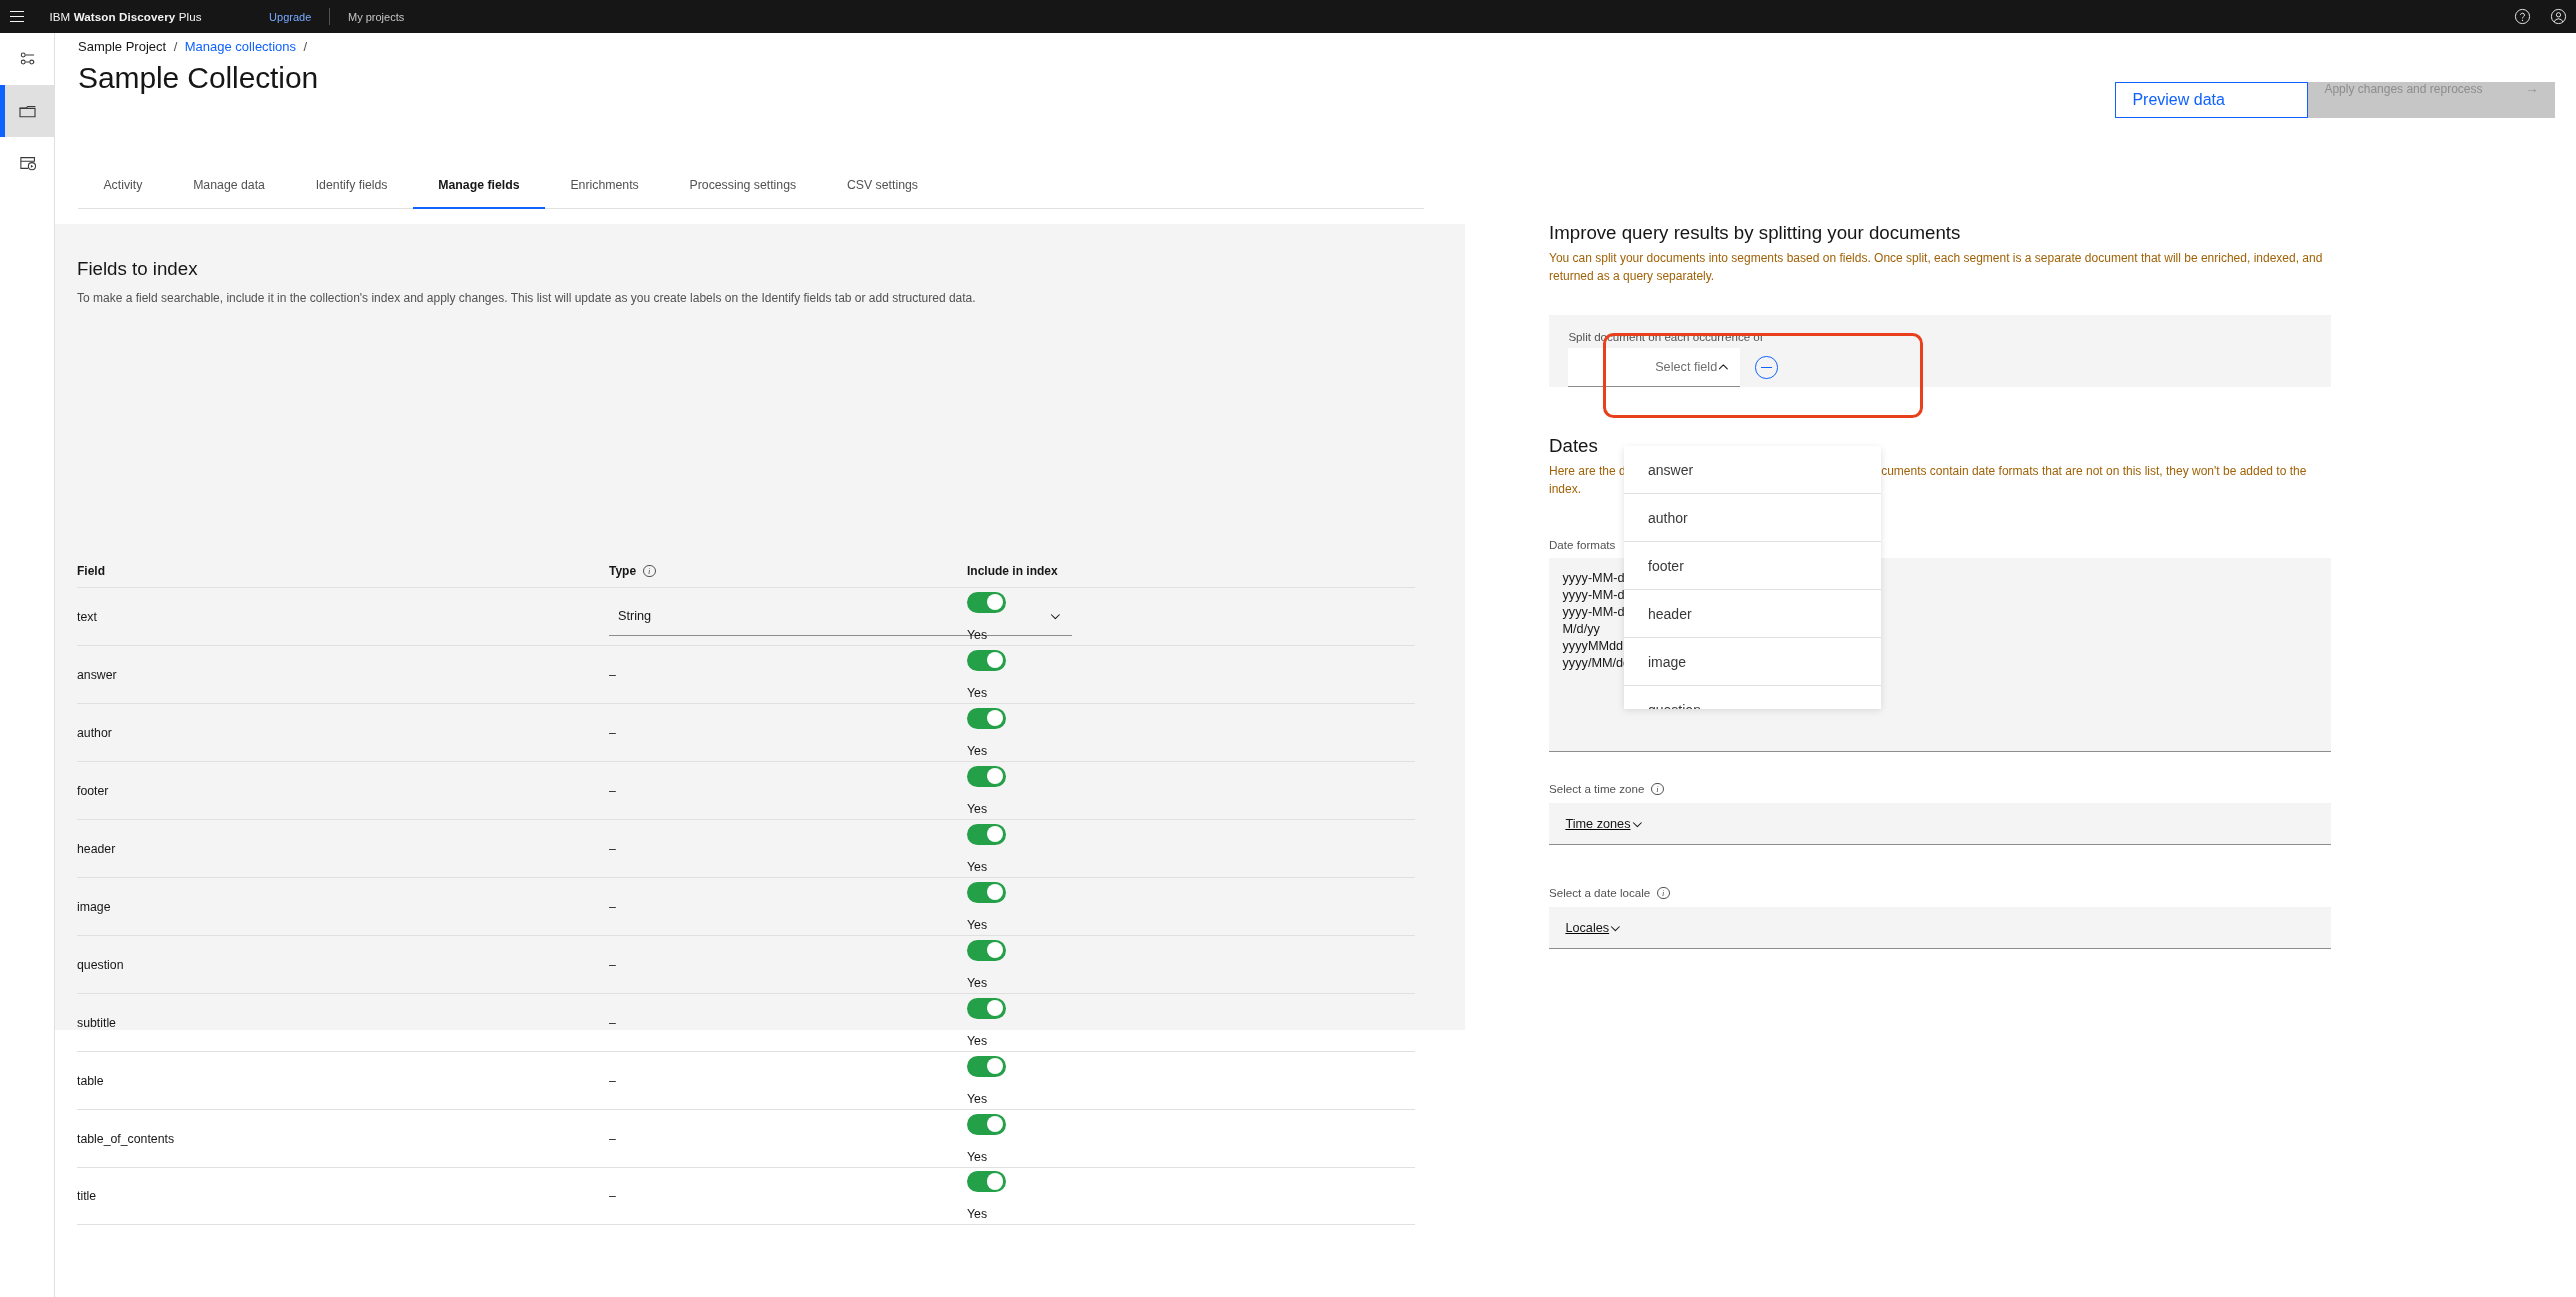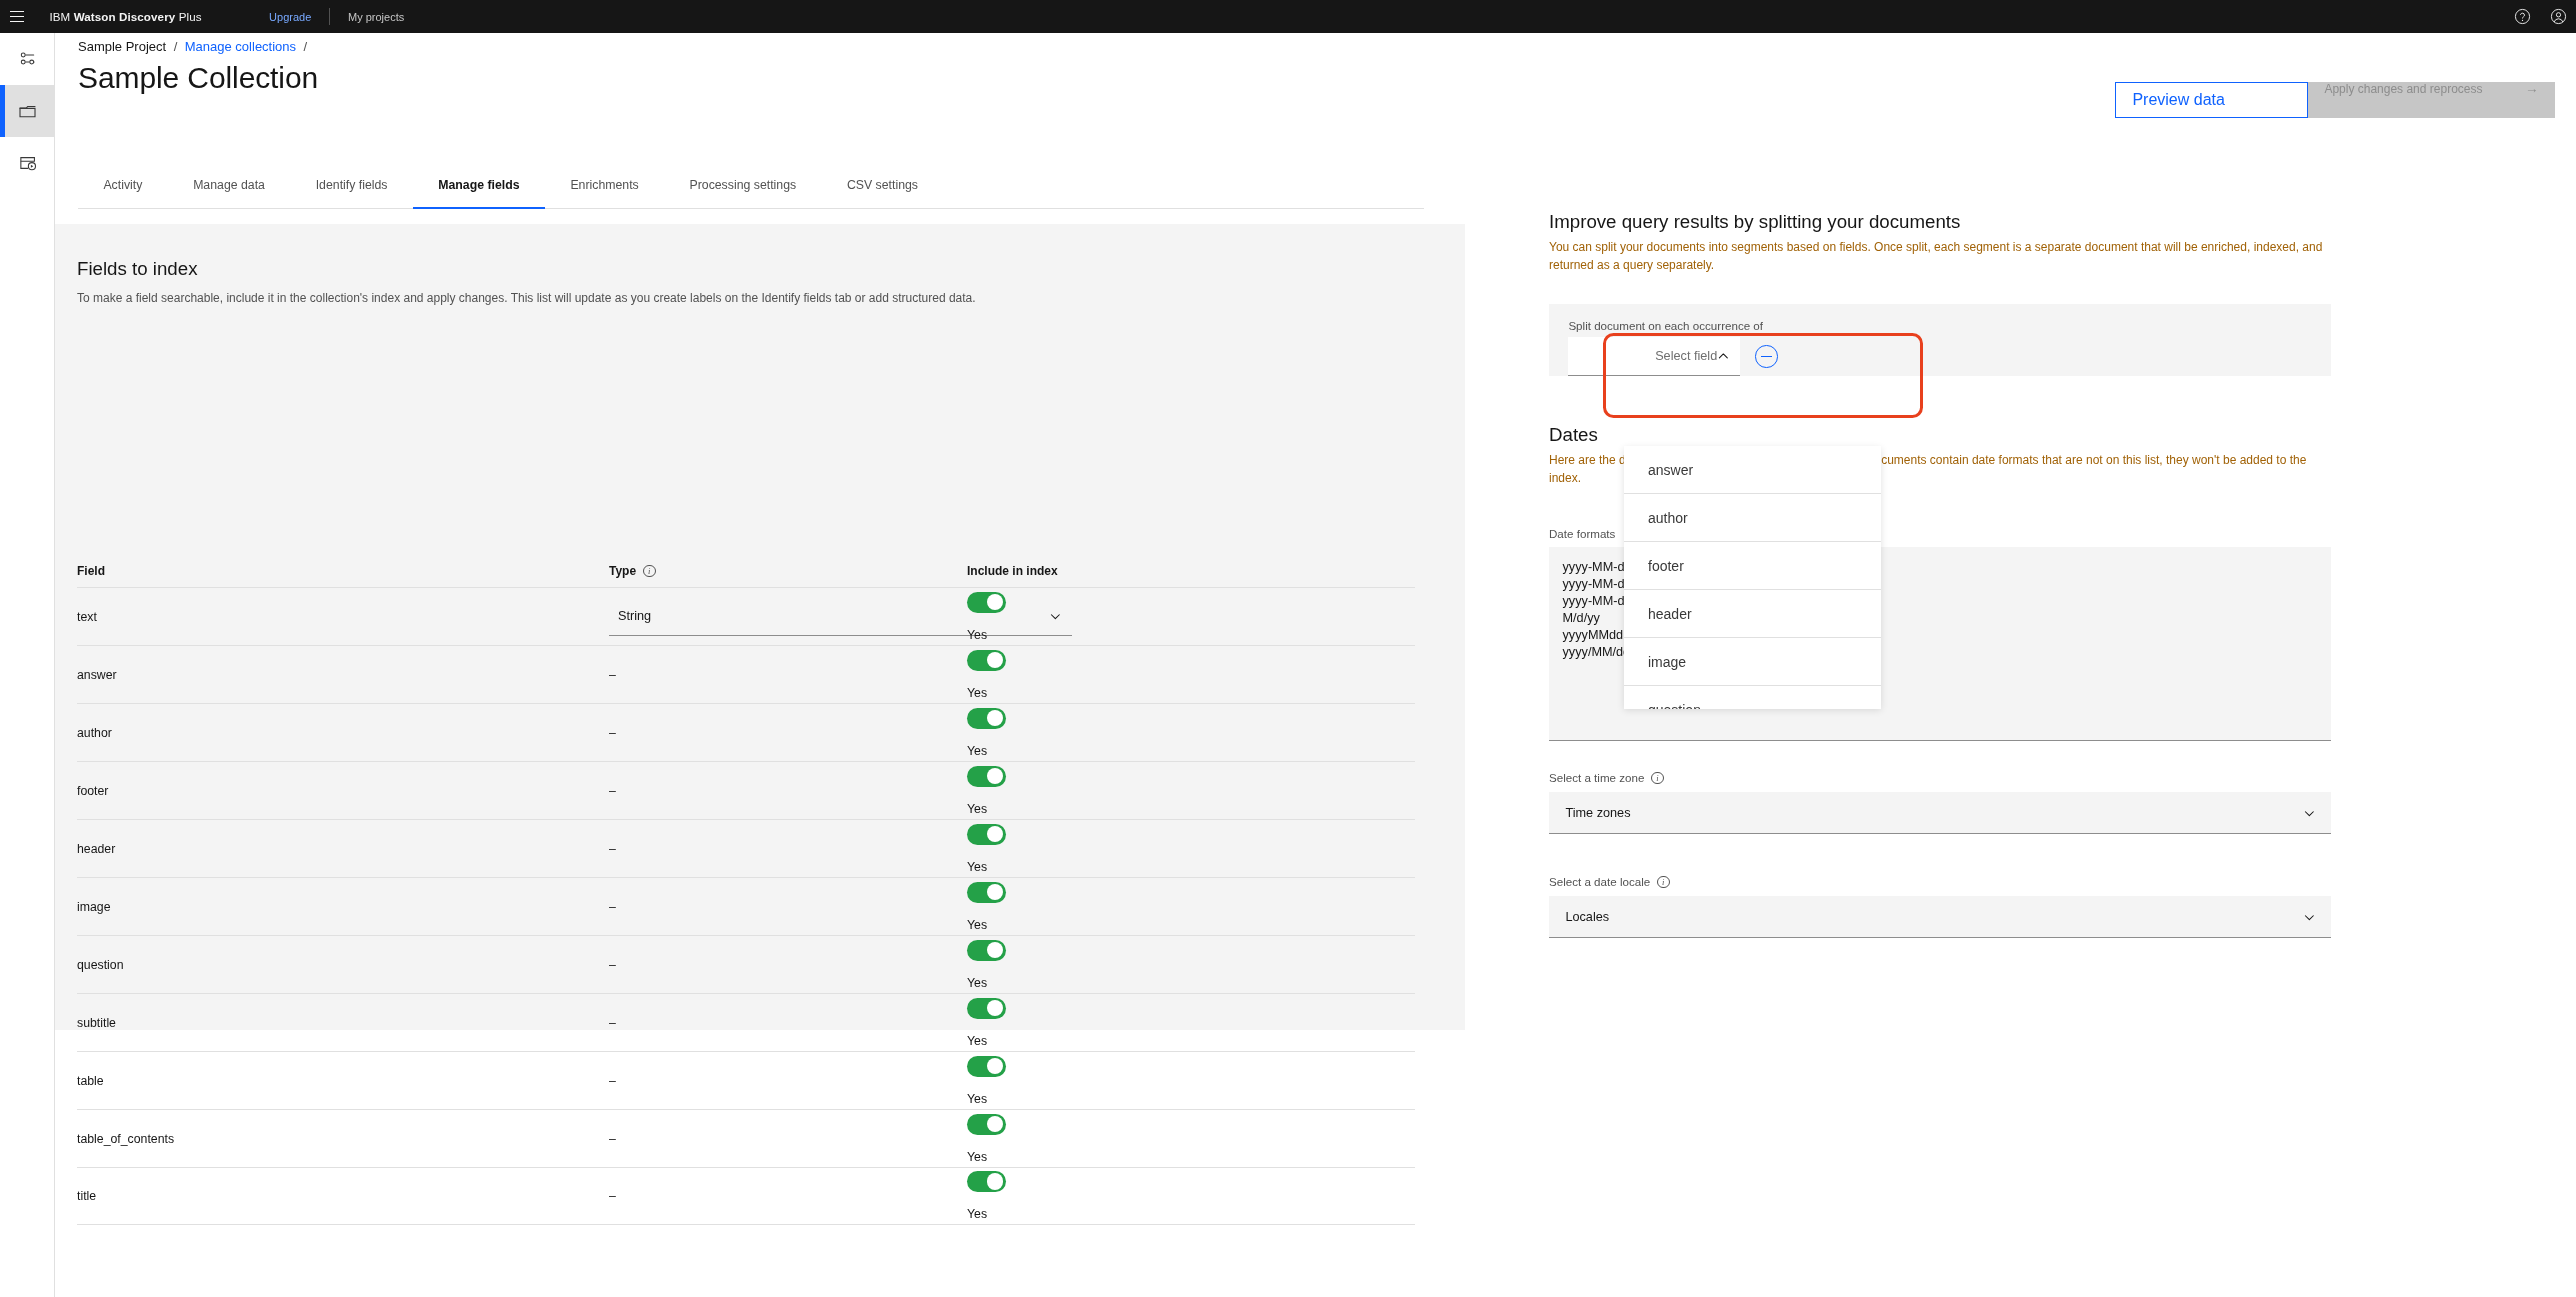--- a/index.html
+++ b/index.html
@@ -205,21 +205,21 @@
     position: relative; cursor: pointer; flex: none;
   }
   .toggle .knob {
     position: absolute; top: 2.2px; left: 20px;
     width: 16.4px; height: 16.4px; border-radius: 50%; background: #ffffff;
   }
   .toggle-label { font-size: 12.3px; color: #161616; }
 
   
   .right-col {
-    position: absolute; left: 1528px; top: 193px;
+    position: absolute; left: 1528px; top: 204px;
     width: 830px;
   }
   .card {
     background: #ffffff; width: 830px; position: relative;
   }
   .card-split { height: 197px; margin-bottom: 16.4px; }
   .card-date  { height: 619px; }
 
   .card-title {
     position: absolute; left: 21px; top: 18px;
@@ -297,22 +297,22 @@
 
   .sel-label {
     position: absolute; left: 21px;
     font-size: 11.6px; color: #525252;
     display: flex; align-items: center; gap: 6.7px; white-space: nowrap;
   }
   .sel-box {
     position: absolute; left: 21px;
     width: 782px; height: 42px;
     background: #f4f4f4; border-bottom: 0.7px solid #8d8d8d;
-    display: flex; align-items: center; justify-content: space-between;
-    padding: 0 15px 0 16.4px; cursor: pointer;
+    display: flex; align-items: center; justify-content: flex-start;
+    padding: 0 15px 0 16.4px; cursor: pointer; text-decoration: underline;
   }
   .sel-box .v { font-size: 12.7px; color: #161616; }
   .lbl-tz  { top: 365px; }
   .box-tz  { top: 386px; }
   .lbl-loc { top: 469px; }
   .box-loc { top: 490px; }
 </style>
 </head>
 <body>
 

